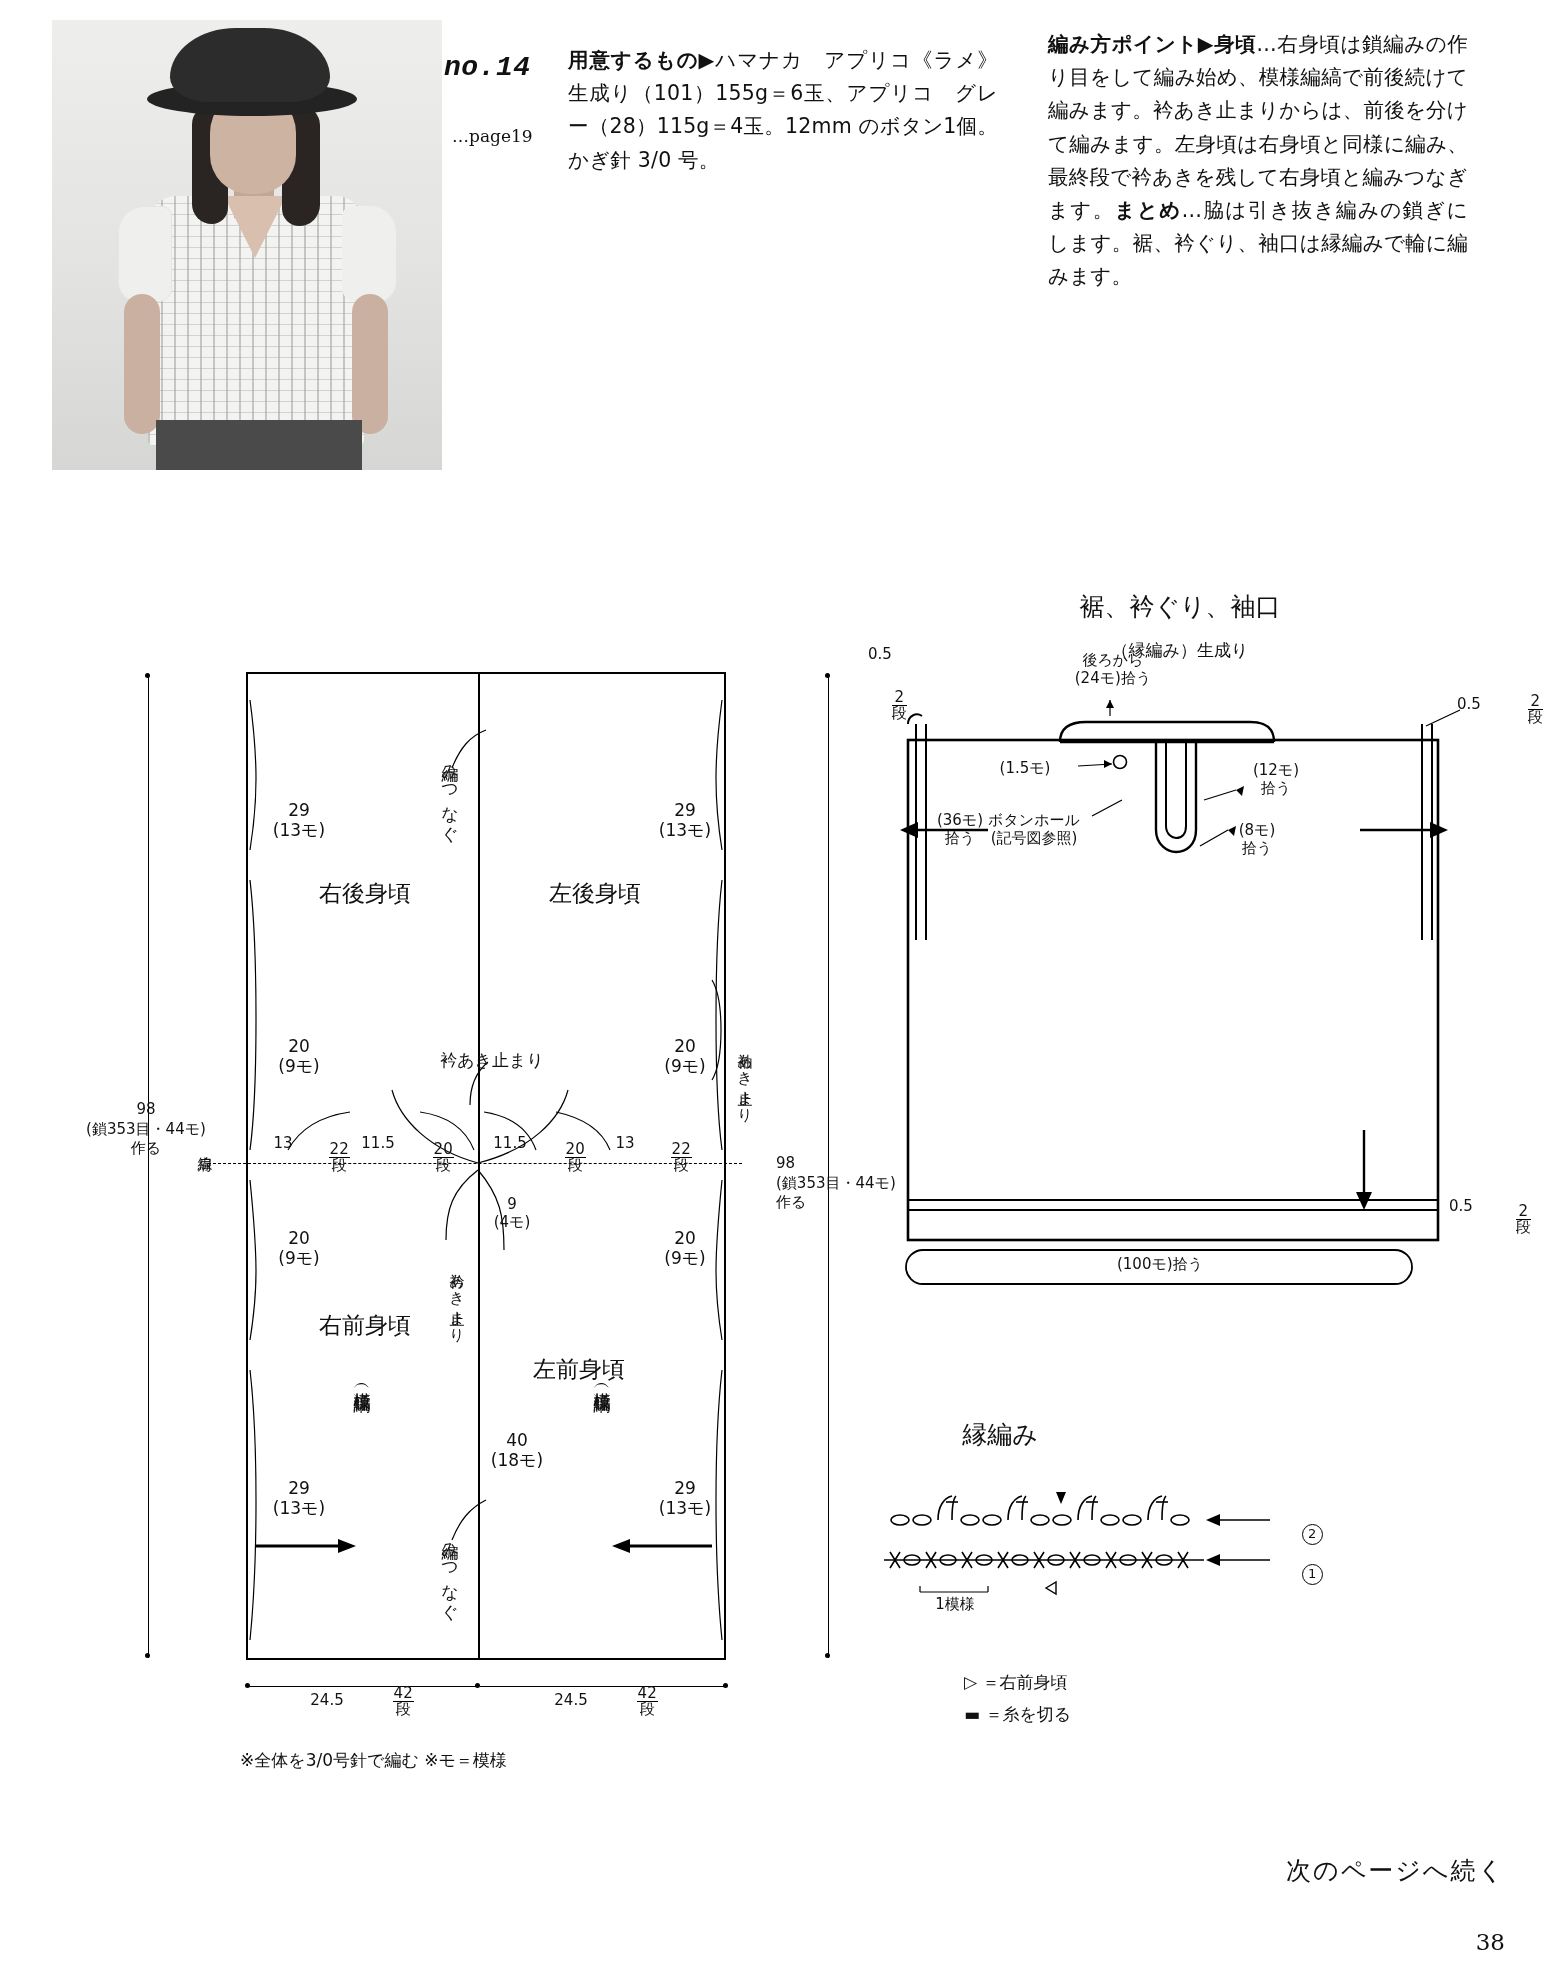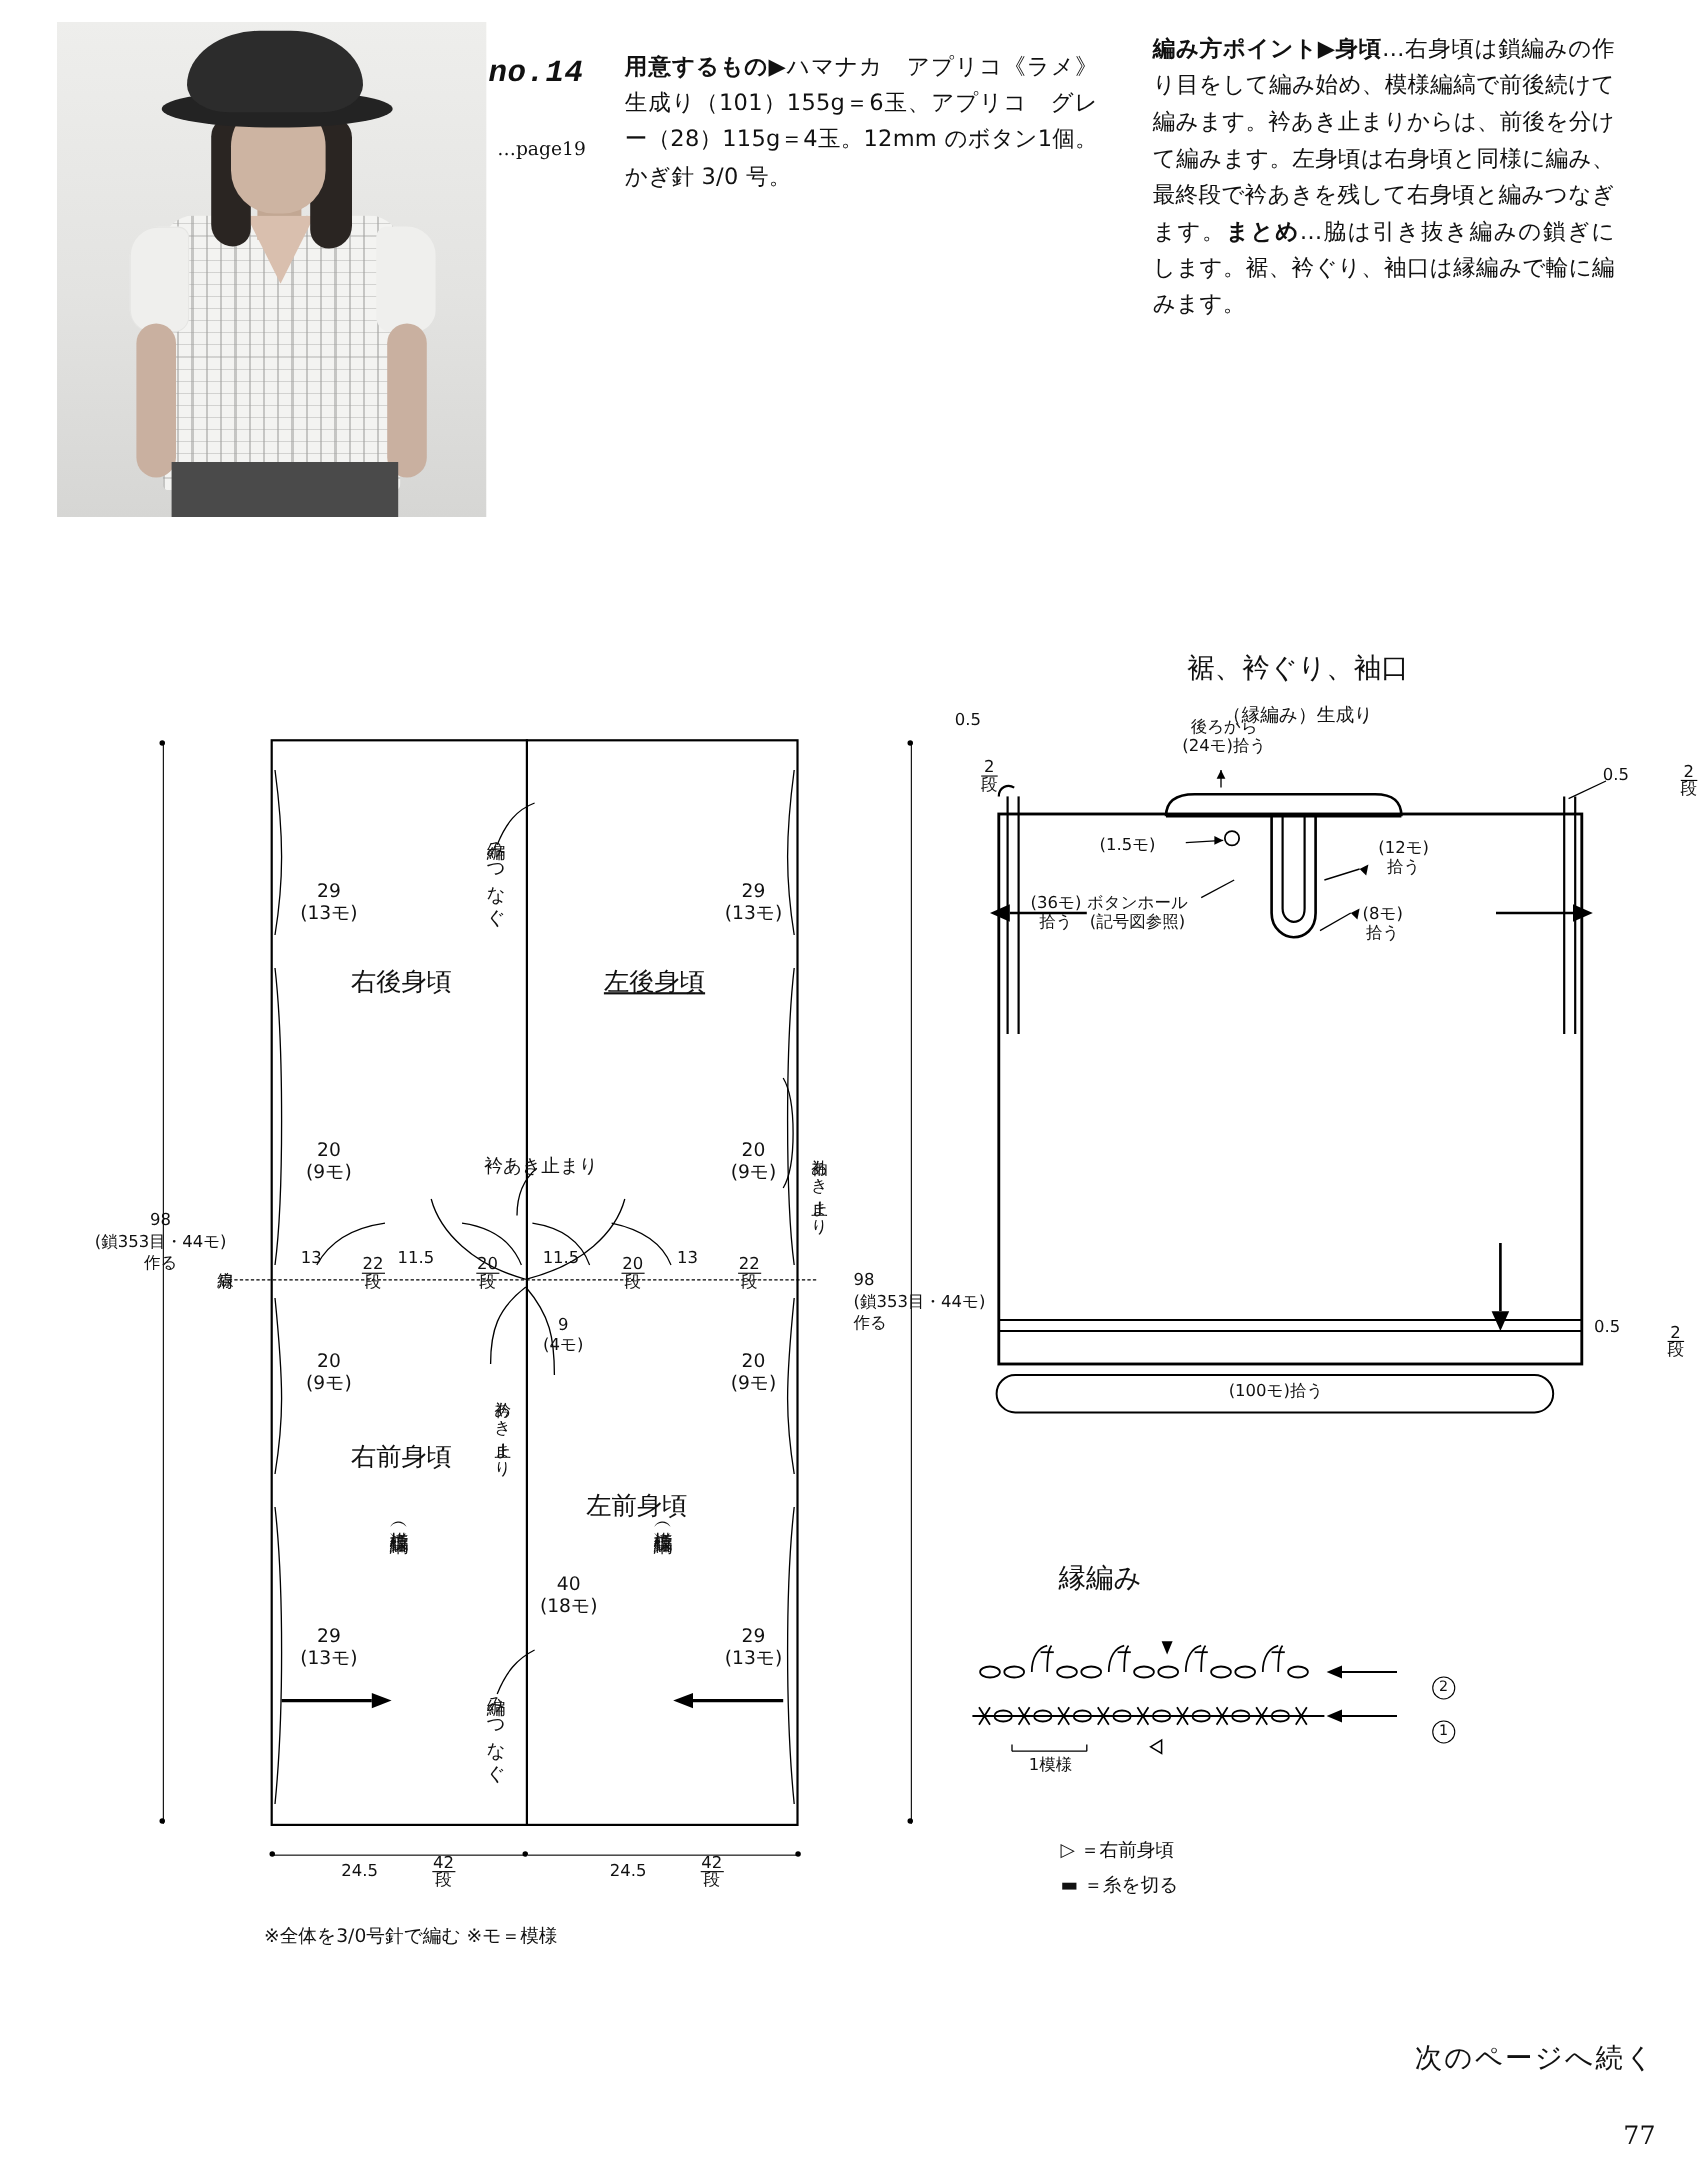--- a/index.html
+++ b/index.html
@@ -328,21 +328,21 @@
       <line x1="712" y1="1546" x2="630" y2="1546" stroke="#000" stroke-width="3"></line>
       <polygon points="630,1539 612,1546 630,1553" fill="#000"></polygon>
 
       <path d="M288,1150 C300,1128 322,1116 350,1112" fill="none" stroke="#000" stroke-width="1.1"></path>
       <path d="M420,1112 C448,1116 466,1130 474,1150" fill="none" stroke="#000" stroke-width="1.1"></path>
       <path d="M556,1112 C584,1118 602,1130 610,1150" fill="none" stroke="#000" stroke-width="1.1"></path>
       <path d="M484,1112 C510,1116 528,1128 536,1150" fill="none" stroke="#000" stroke-width="1.1"></path>
     </svg>
 
     <div class="lbl lg" style="left:300px; top:880px; width:130px;">右後身頃</div>
-    <div class="lbl lg" style="left:530px; top:880px; width:130px;text-decoration:underline;">左後身頃</div>
+    <div class="lbl lg" style="left:530px; top:880px; width:130px;">左後身頃</div>
     <div class="lbl lg" style="left:300px; top:1312px; width:130px;">右前身頃</div>
     <div class="lbl lg" style="left:514px; top:1312px; width:130px;margin-top:44px;">左前身頃</div>
 
     <div class="vlbl" style="left:352px; top:1378px;">（模様編縞）</div>
     <div class="vlbl" style="left:592px; top:1378px;">（模様編縞）</div>
 
     <div class="vlbl" style="left:440px; top:752px;">編みつなぐ</div>
     <div class="vlbl" style="left:440px; top:1530px;">編みつなぐ</div>
 
     <div class="lbl" style="left:432px; top:1050px; width:120px;">衿あき止まり</div>
@@ -580,14 +580,14 @@
     <div class="lbl xs" style="left:416px; top:128px; width:30px;">
       <span class="circ">1</span>
     </div>
     <div class="lbl sm" style="left:50px; top:176px; width:90px;">1模様</div>
 
     <div class="lbl" style="left:104px; top:252px; width:220px; text-align:left;">▷ ＝右前身頃</div>
     <div class="lbl" style="left:104px; top:284px; width:220px; text-align:left;">▬ ＝糸を切る</div>
   </div>
 
   <div class="cont">次のページへ続く</div>
-  <div class="page-no">77</div>
+  <div class="page-no">38</div>
 </div>
 
 </body></html>

